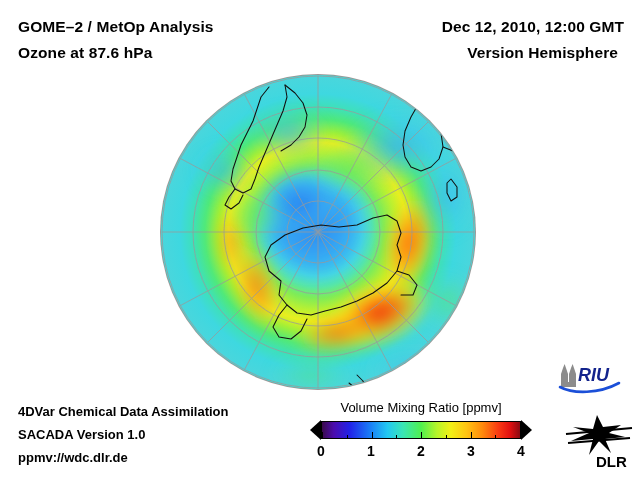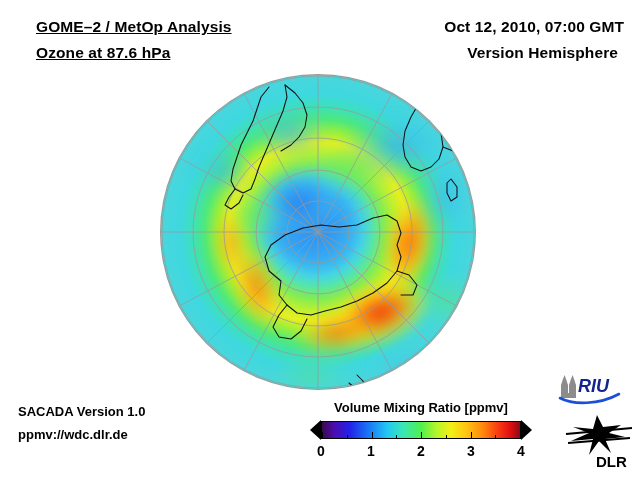--- a/index.html
+++ b/index.html
@@ -12,24 +12,23 @@
     height: 480px;
     position: relative;
     overflow: hidden;
     font-family: "Liberation Sans", sans-serif;
     color: #000000;
   }
 
   
   #header-left {
     position: absolute;
-    left: 36px;
+    left: 18px;
     top: 14px;
     width: 330px;
-    text-decoration: underline;
   }
   #header-right {
     position: absolute;
     right: 16px;
     top: 14px;
     width: 280px;
     text-align: right;
   }
   .hdr-line {
     font-size: 15.5px;
@@ -71,21 +70,21 @@
 
   
   #colorbar-block {
     position: absolute;
     left: 310px;
     top: 400px;
     width: 222px;
   }
   #cb-title {
     font-size: 13px;
-    font-weight: bold;
+    font-weight: normal;
     text-align: center;
     white-space: nowrap;
     margin-bottom: 5px;
   }
   #cb-row {
     position: relative;
     height: 20px;
     display: flex;
     align-items: center;
   }
@@ -166,21 +165,21 @@
     font-size: 13px;
     font-weight: bold;
     line-height: 23px;
     white-space: nowrap;
   }
 
   
   #riu-logo {
     position: absolute;
     left: 557px;
-    top: 372px;
+    top: 361px;
     width: 76px;
     height: 34px;
   }
   #dlr-logo {
     position: absolute;
     left: 563px;
     top: 413px;
     width: 72px;
     height: 58px;
     text-decoration: underline;
@@ -189,21 +188,21 @@
 </style>
 </head>
 <body>
 
 <div id="header-left">
   <div class="hdr-line">GOME–2 / MetOp Analysis</div>
   <div class="hdr-line">Ozone at 87.6 hPa</div>
 </div>
 
 <div id="header-right">
-  <div class="hdr-line">Oct 12, 2010, 07:00 GMT</div>
+  <div class="hdr-line">Dec 12, 2010, 12:00 GMT</div>
   <div class="hdr-line sub">Version Hemisphere</div>
 </div>
 
 <div id="map-panel">
   <div id="globe">
 
     <svg class="layer" viewBox="0 0 314 314" preserveAspectRatio="none">
       <defs>
         <clipPath id="discClip">
           <circle cx="157" cy="157" r="157"></circle>
@@ -338,20 +337,21 @@
                  L256 314 L242 310 Z"></path>
 
         <path d="M196 300 L202 306 L204 312"></path>
         <path d="M188 308 L194 313"></path>
       </g>
     </svg>
   </div>
 </div>
 
 <div id="footer-left">
+  <div class="ft-line">4DVar Chemical Data Assimilation</div>
   <div class="ft-line">SACADA Version 1.0</div>
   <div class="ft-line">ppmv://wdc.dlr.de</div>
 </div>
 
 <div id="colorbar-block">
   <div id="cb-title">Volume Mixing Ratio [ppmv]</div>
   <div id="cb-row">
     <div class="cb-cap" id="cb-cap-low"></div>
     <div id="cb-bar-wrap">
       <div id="cb-gradient" style="background: linear-gradient(to right, rgb(58, 10, 74) 0%, rgb(75, 12, 174) 6%, rgb(34, 34, 232) 14%, rgb(26, 123, 246) 24%, rgb(34, 200, 242) 33%, rgb(58, 230, 180) 41%, rgb(79, 240, 79) 50%, rgb(182, 245, 42) 58%, rgb(242, 240, 22) 65%, rgb(255, 196, 18) 73%, rgb(255, 138, 12) 81%, rgb(250, 58, 18) 89%, rgb(224, 16, 16) 95%, rgb(138, 10, 18) 100%);"></div>

